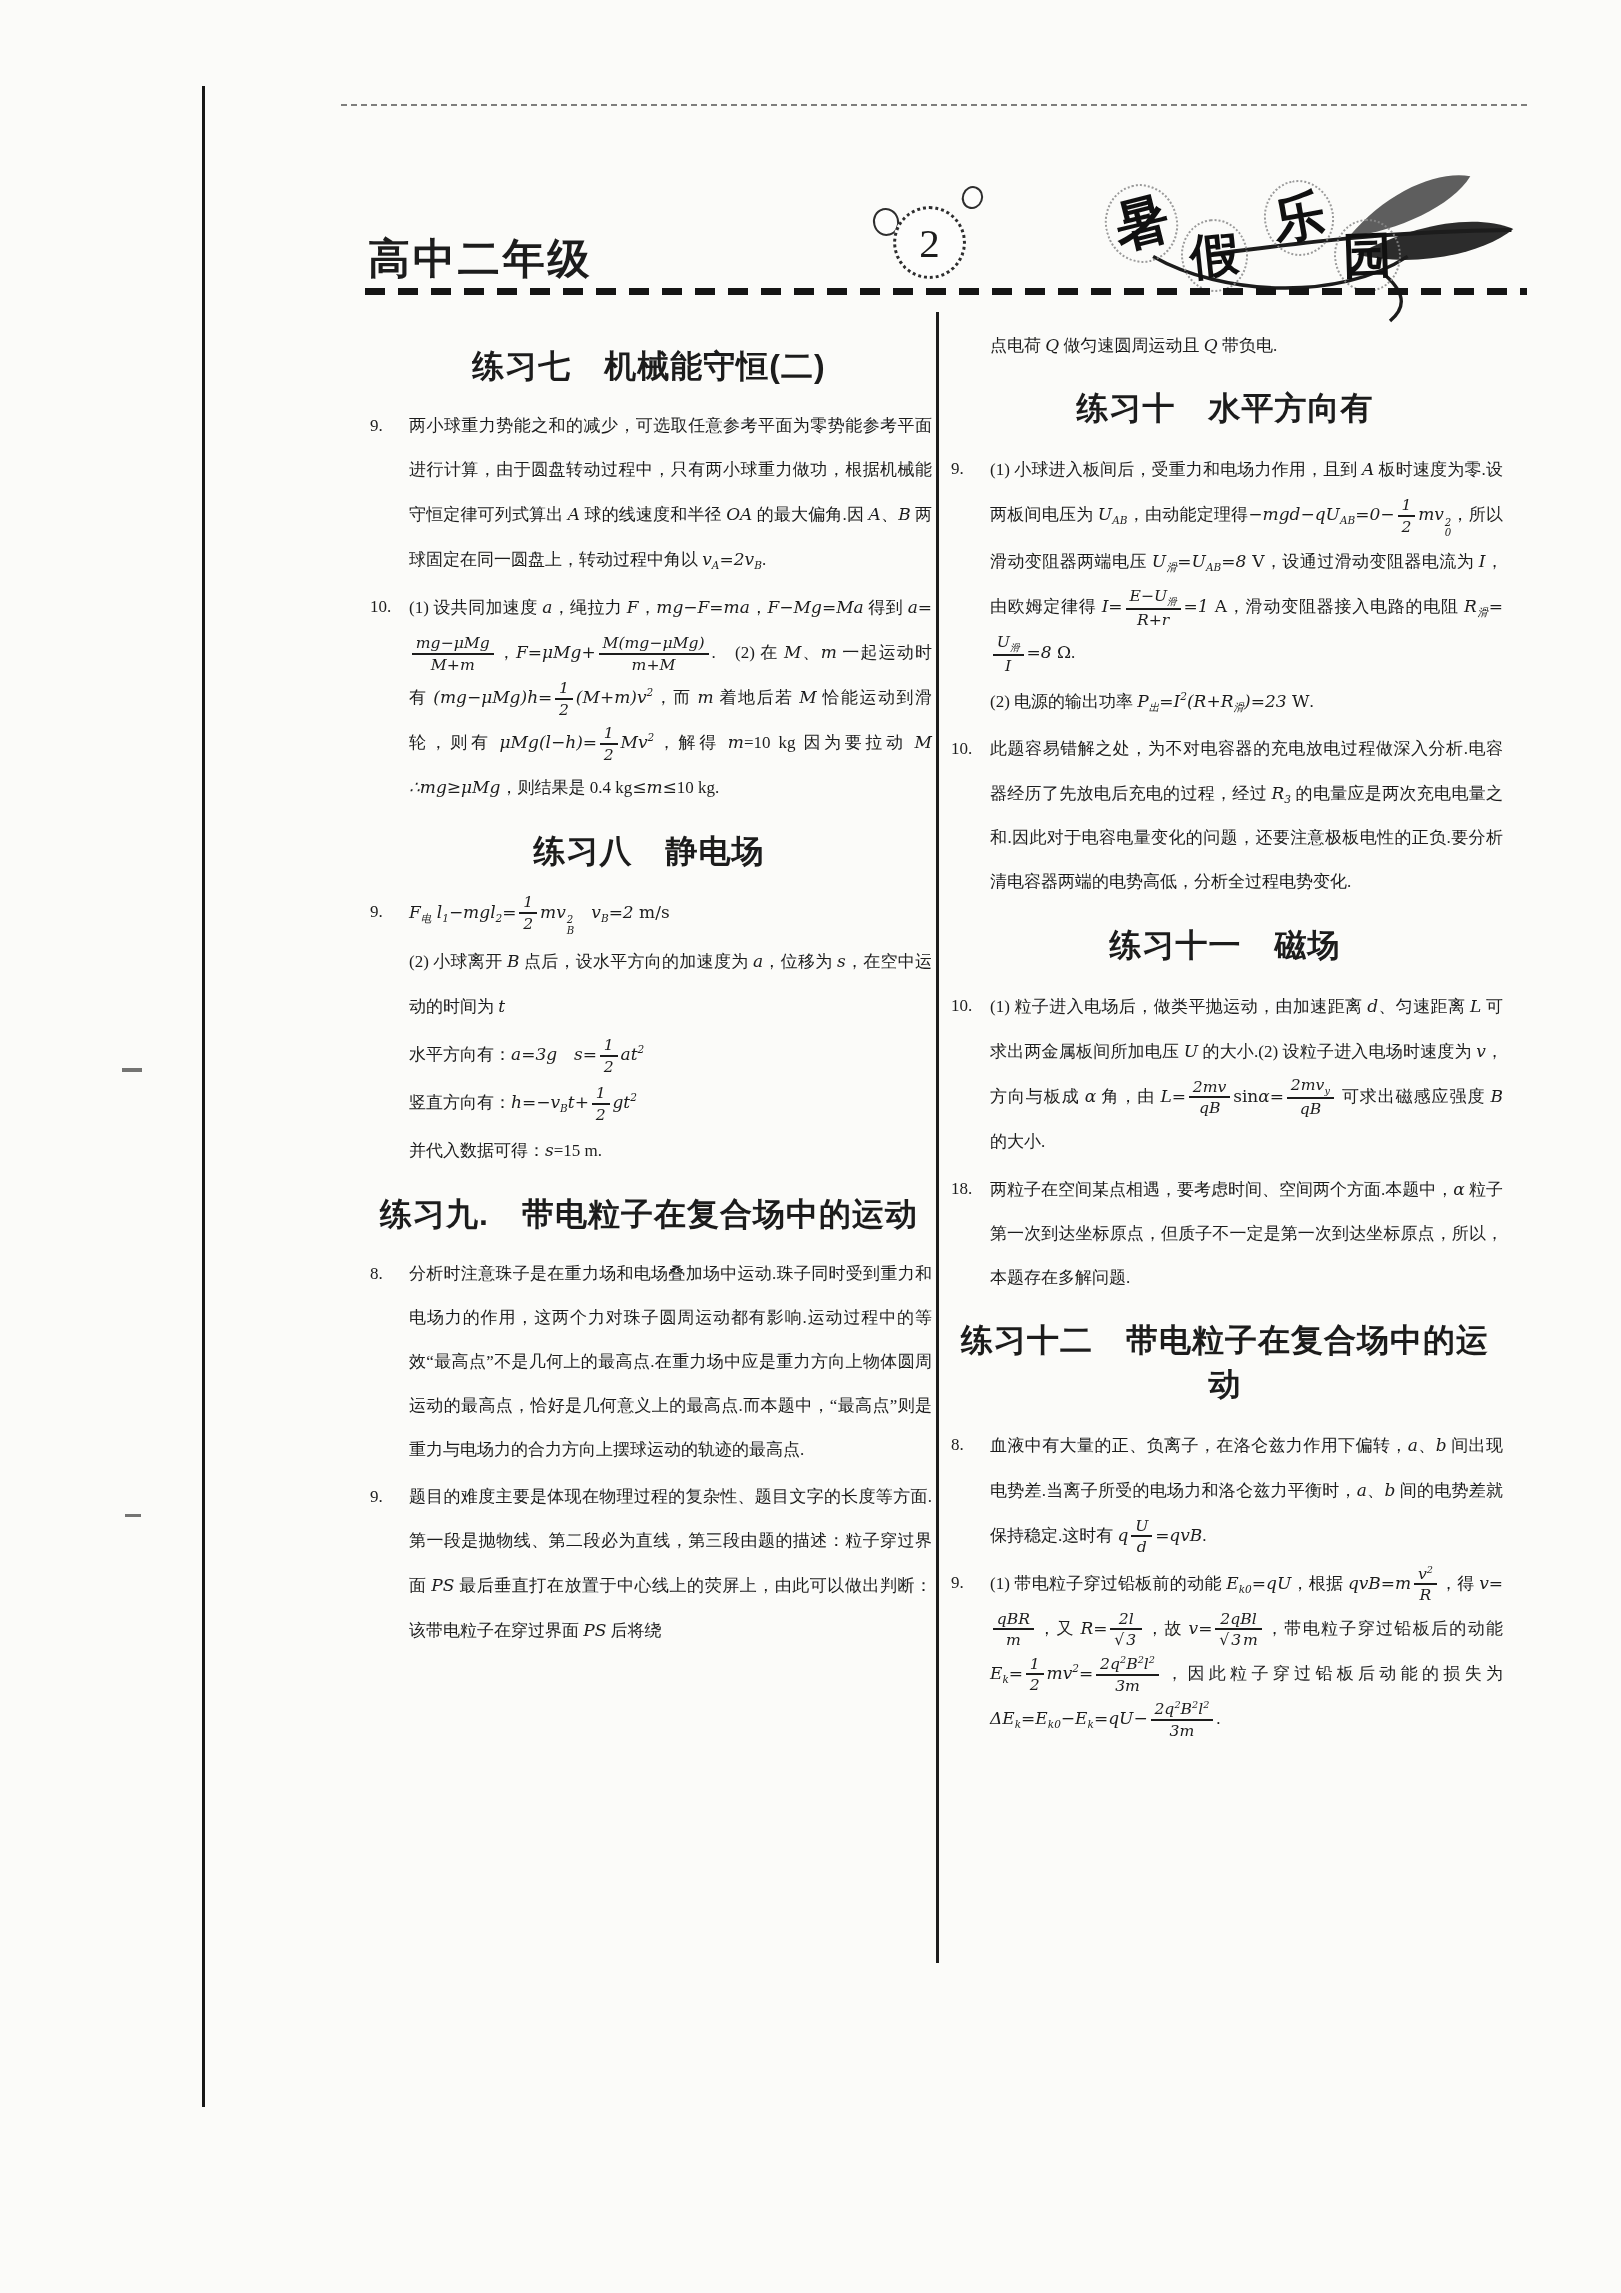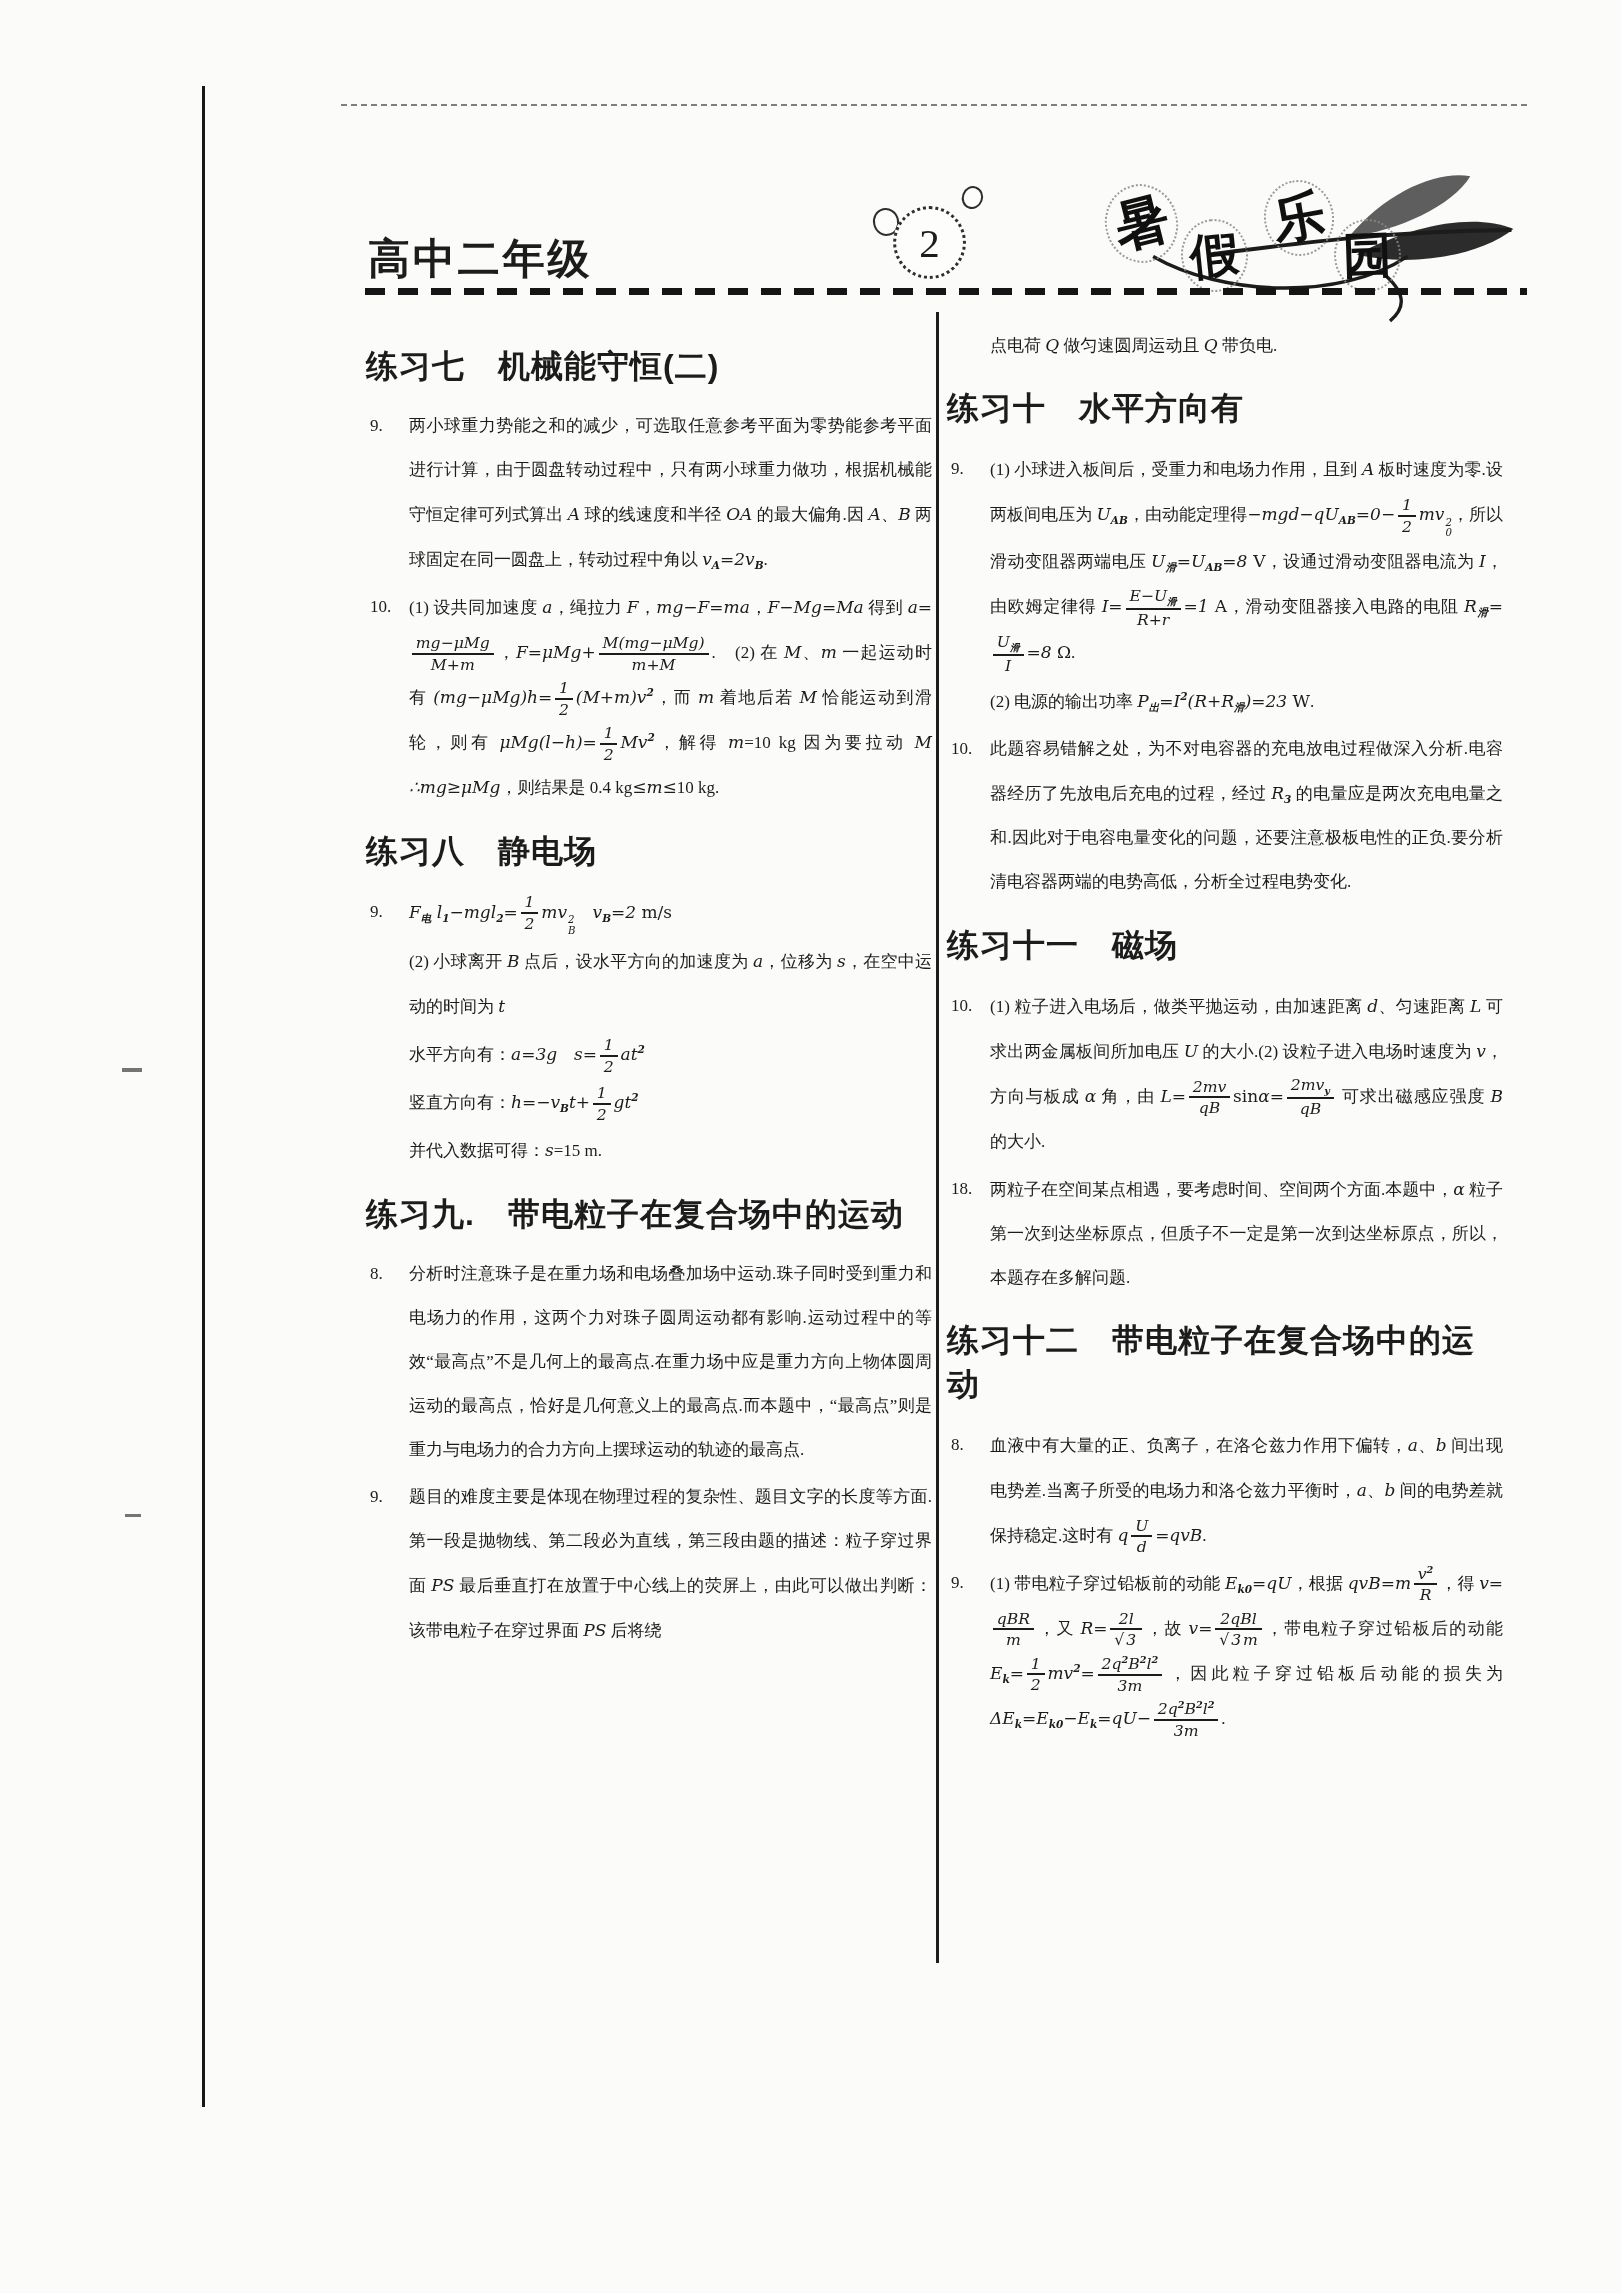--- a/index.html
+++ b/index.html
@@ -45,30 +45,30 @@
   .bchar.b1{left:127px;top:94px;transform:rotate(-6deg);}
   .bchar.b2{left:210px;top:55px;font-size:52px;transform:rotate(-10deg);}
   .bchar.b3{left:280px;top:94px;transform:rotate(-2deg);}
 
   
   .col{position:absolute;}
   #col-left{left:366px;top:325px;width:566px;}
   #col-right{left:947px;top:320px;width:556px;}
 
   .sec-title{font-family:"Liberation Sans","DejaVu Sans",sans-serif;
-    font-weight:700;font-size:32px;text-align:left;
+    font-weight:700;font-size:32px;text-align:center;
     margin:19.6px 0 15.7px;letter-spacing:1px;}
   .para{position:relative;padding-left:43px;font-size:17px;line-height:44px;
     text-align:justify;margin:2.9px 0;}
   .para .inum{position:absolute;left:3.9px;top:0;width:37px;}
 
   
   .m{font-family:"DejaVu Serif","Liberation Serif",serif;font-style:italic;}
   .u{font-style:normal;}
-  sub,sup{font-size:0.62em;line-height:1;font-weight:bold;}
+  sub,sup{font-size:0.62em;line-height:1;}
   .frac{display:inline-block;vertical-align:middle;text-align:center;
     line-height:1.12;font-size:0.92em;margin:2px 2.9px;}
   .frac .fnum{display:block;border-bottom:2px solid #1c1c1c;padding:0 3.9px 1px;}
   .frac .fden{display:block;padding:1px 3.9px 0;}
   .stack{display:inline-flex;flex-direction:column;align-items:flex-start;
     vertical-align:-0.55em;line-height:1.05;font-size:0.6em;margin-left:1px;}
   .sqrt{display:inline-block;white-space:nowrap;}
   .rbar{border-top:2px solid #1c1c1c;padding:0 2px;}
 </style>
 </head>

